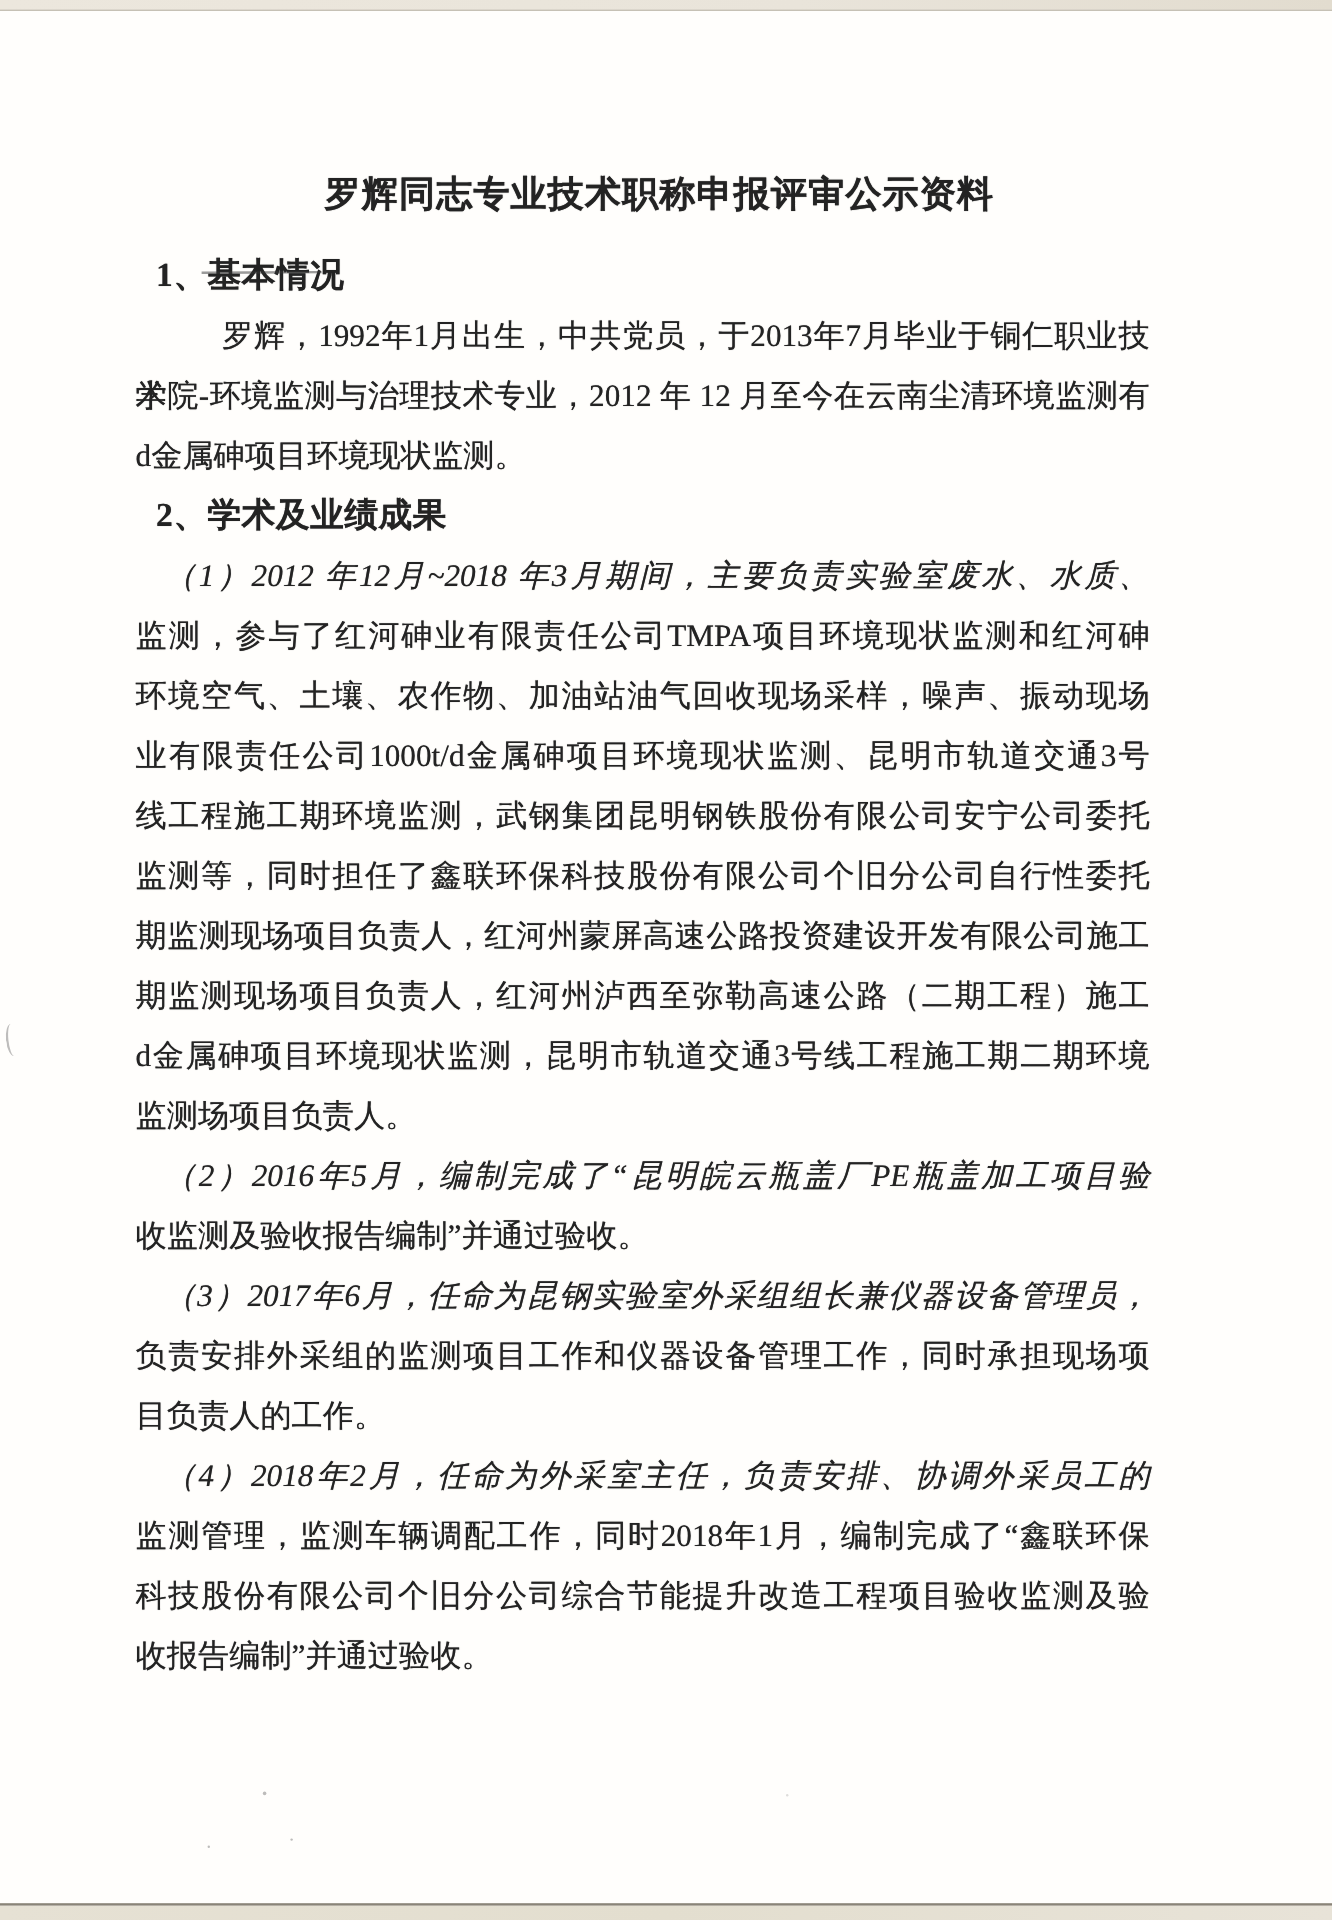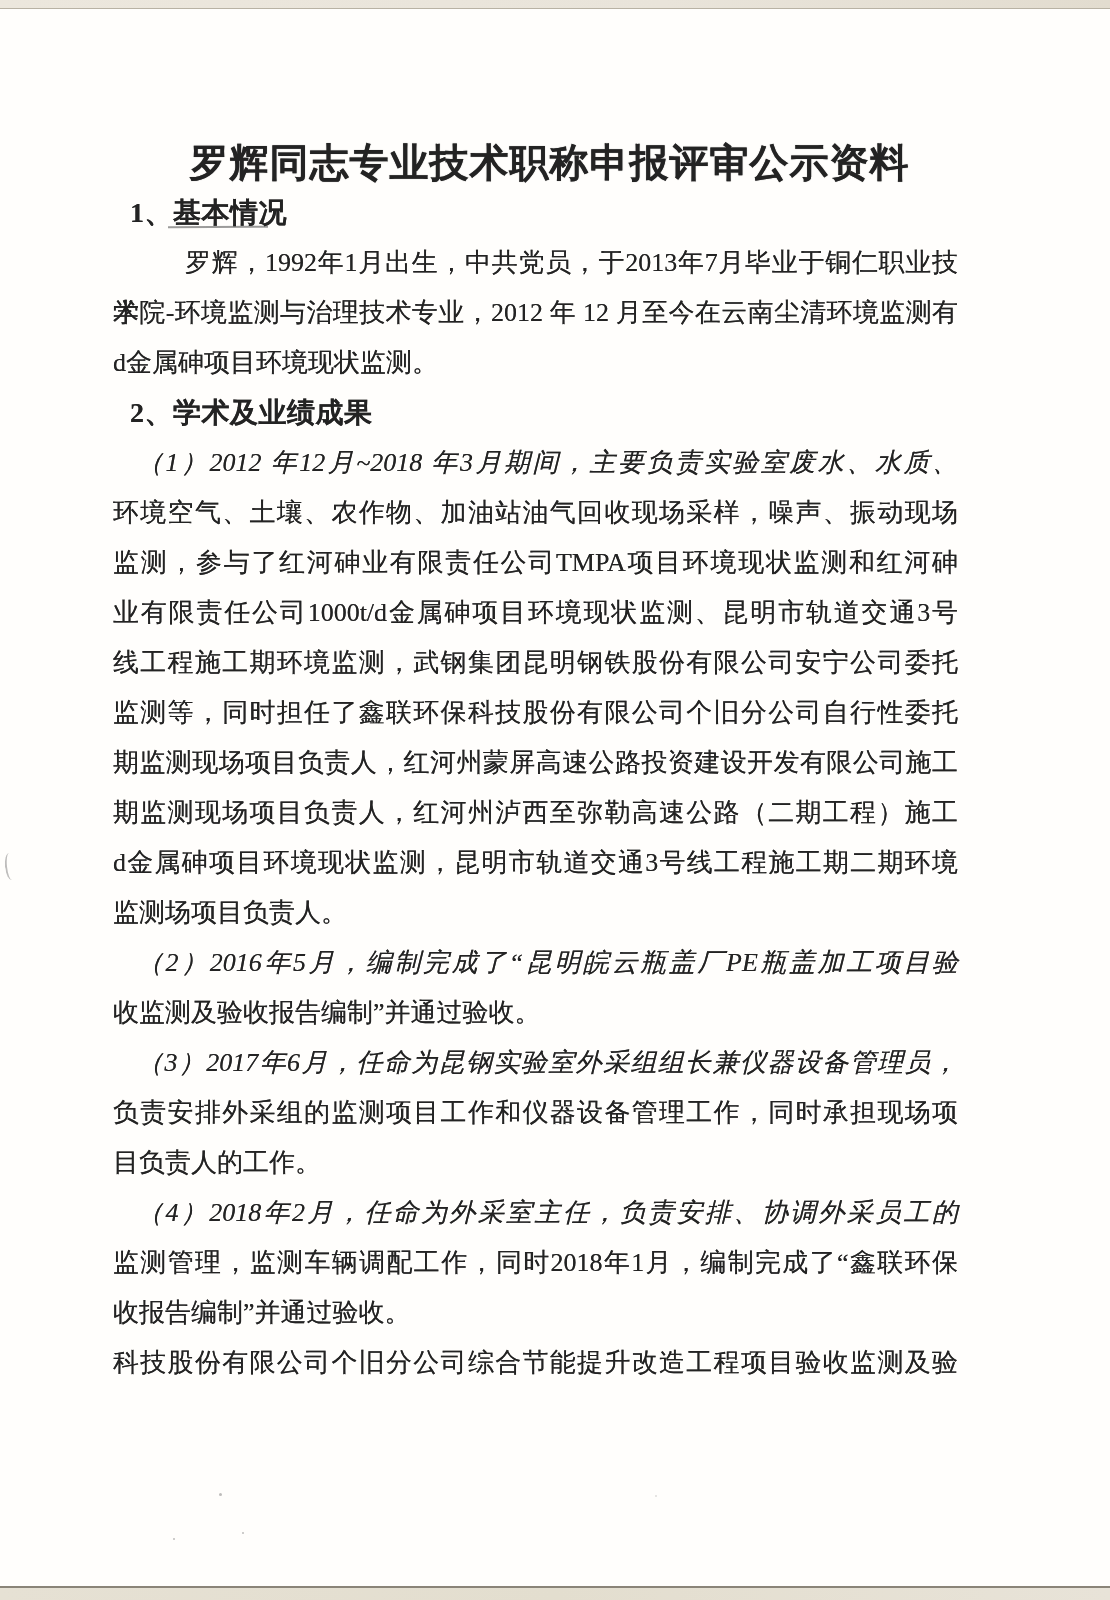--- a/index.html
+++ b/index.html
@@ -41,24 +41,25 @@
   .speck.s1{left:219px;top:1493px;}
   .speck.s2{left:242px;top:1532px;width:2px;height:2px;}
   .speck.s3{left:173px;top:1538px;width:2px;height:2px;}
   .speck.s4{left:655px;top:1495px;width:2px;height:2px;opacity:.5;}
 
   .content{
     position:absolute;left:113px;top:138px;width:845px;
   }
   .doc-title{
     height:50px;line-height:50px;
-    font-size:39px;font-weight:bold;
+    font-size:30px;font-weight:bold;
     text-align:center;
     padding-left:28px;
     letter-spacing:1px;
+    margin-bottom:17px;
     text-shadow:0 0 .7px rgba(35,35,35,.85);
     white-space:nowrap;
   }
   .line{
     height:50px;line-height:50px;
     font-size:26px;
     text-shadow:0 0 .6px rgba(35,35,35,.75);
   }
   .heading{
     font-weight:bold;
@@ -89,41 +90,41 @@
 
     <div class="line heading">1、基本情况</div>
 
     <div class="line j indent-wide">罗辉，1992年1月出生，中共党员，于2013年7月毕业于铜仁职业技术</div>
     <div class="line j">学院-环境监测与治理技术专业，2012 年 12 月至今在云南尘清环境监测有</div>
     <div class="line">d金属砷项目环境现状监测。</div>
 
     <div class="line heading">2、学术及业绩成果</div>
 
     <div class="line j indent-paren">（1）2012 年12月~2018 年3月期间，主要负责实验室废水、水质、</div>
+    <div class="line j">监测，参与了红河砷业有限责任公司TMPA项目环境现状监测和红河砷</div>
     <div class="line j">环境空气、土壤、农作物、加油站油气回收现场采样，噪声、振动现场</div>
-    <div class="line j">监测，参与了红河砷业有限责任公司TMPA项目环境现状监测和红河砷</div>
     <div class="line j">业有限责任公司1000t/d金属砷项目环境现状监测、昆明市轨道交通3号</div>
     <div class="line j">线工程施工期环境监测，武钢集团昆明钢铁股份有限公司安宁公司委托</div>
     <div class="line j">监测等，同时担任了鑫联环保科技股份有限公司个旧分公司自行性委托</div>
     <div class="line j">期监测现场项目负责人，红河州蒙屏高速公路投资建设开发有限公司施工</div>
     <div class="line j">期监测现场项目负责人，红河州泸西至弥勒高速公路（二期工程）施工</div>
     <div class="line j">d金属砷项目环境现状监测，昆明市轨道交通3号线工程施工期二期环境</div>
     <div class="line">监测场项目负责人。</div>
 
     <div class="line j indent-paren">（2）2016年5月，编制完成了“昆明皖云瓶盖厂PE瓶盖加工项目验</div>
     <div class="line">收监测及验收报告编制”并通过验收。</div>
 
     <div class="line j indent-paren">（3）2017年6月，任命为昆钢实验室外采组组长兼仪器设备管理员，</div>
     <div class="line j">负责安排外采组的监测项目工作和仪器设备管理工作，同时承担现场项</div>
     <div class="line">目负责人的工作。</div>
 
     <div class="line j indent-paren">（4）2018年2月，任命为外采室主任，负责安排、协调外采员工的</div>
     <div class="line j">监测管理，监测车辆调配工作，同时2018年1月，编制完成了“鑫联环保</div>
+    <div class="line j">科技股份有限公司个旧分公司综合节能提升改造工程项目验收监测及验</div>
     <div class="line">收报告编制”并通过验收。</div>
-    <div class="line j">科技股份有限公司个旧分公司综合节能提升改造工程项目验收监测及验</div>
 
   </div>
 
   <div class="strike-artifact"></div>
   <div class="smudge-left"></div>
   <div class="speck s1"></div>
   <div class="speck s2"></div>
   <div class="speck s3"></div>
   <div class="speck s4"></div>
 

